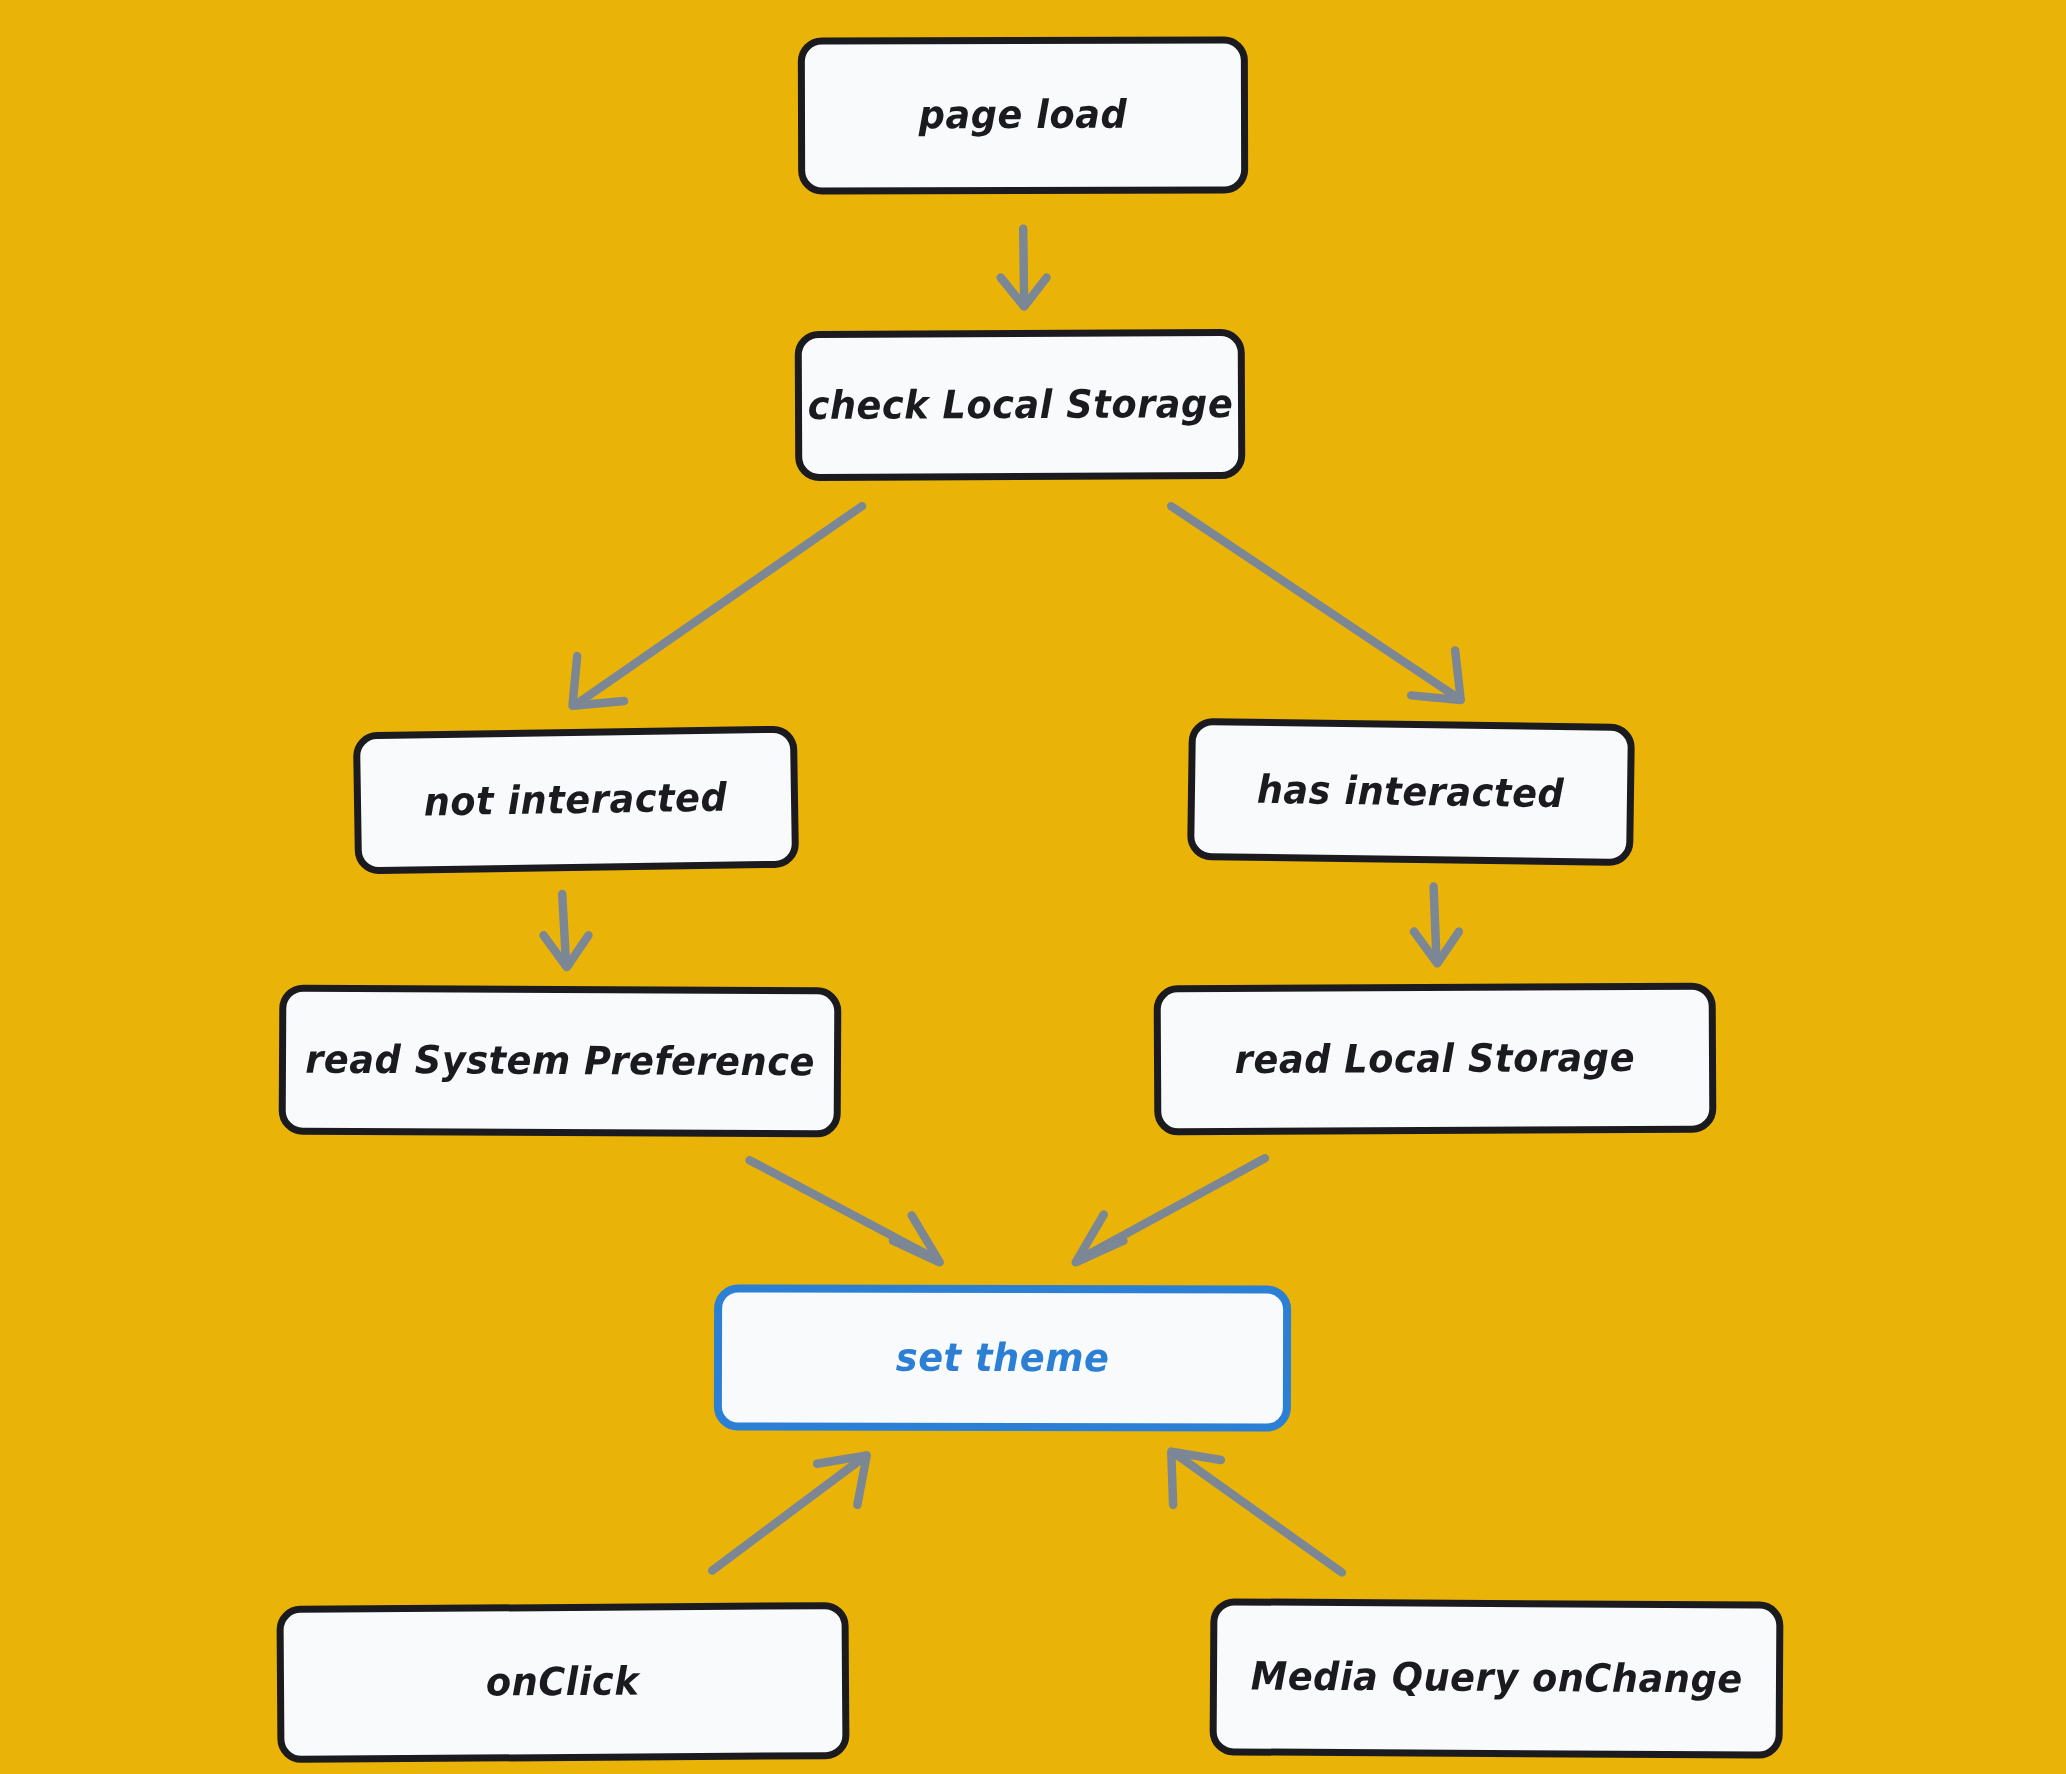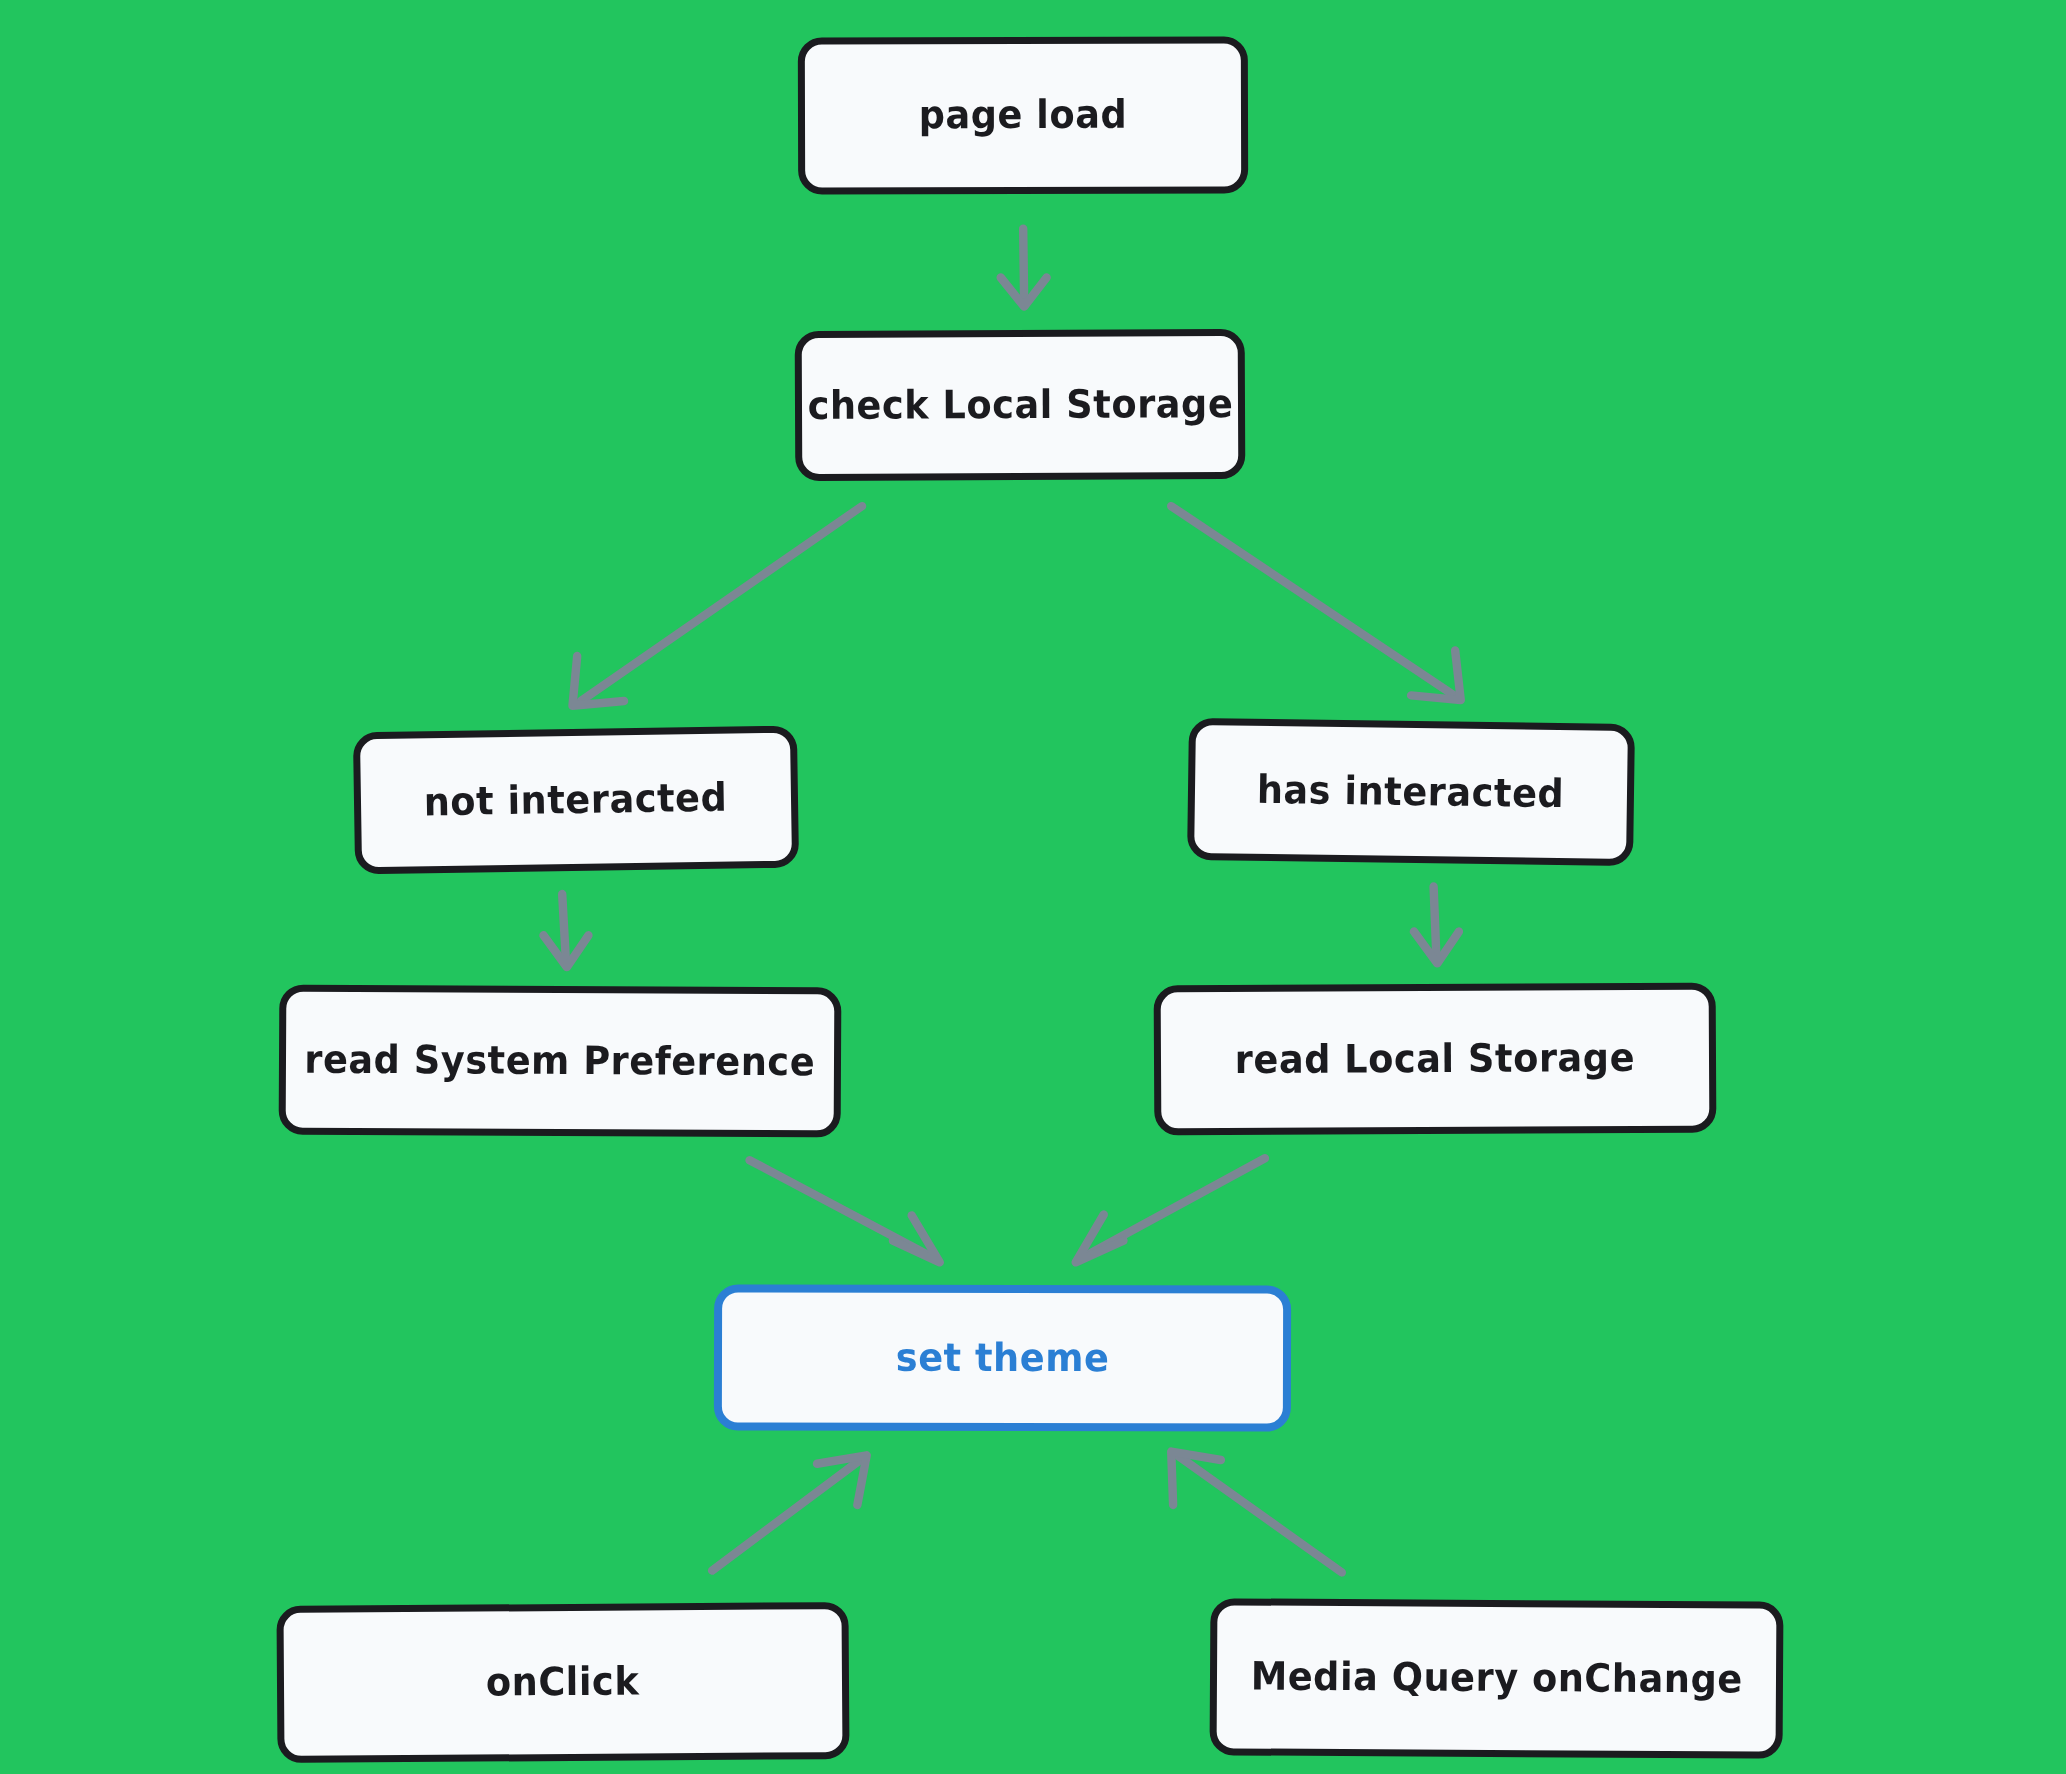--- a/index.html
+++ b/index.html
@@ -8,22 +8,23 @@
     padding: 0;
     background: #f5f7fa;
   }
   body {
     font-family: "DejaVu Sans", sans-serif;
   }
   #canvas {
     position: relative;
     width: 2067px;
     height: 1775px;
-    background: #22c55e;
+    background: #eab308;
     overflow: hidden;
+    font-style: italic;
   }
   #edges {
     position: absolute;
     left: 0;
     top: 0;
     width: 2067px;
     height: 1775px;
     pointer-events: none;
   }
   .node {

